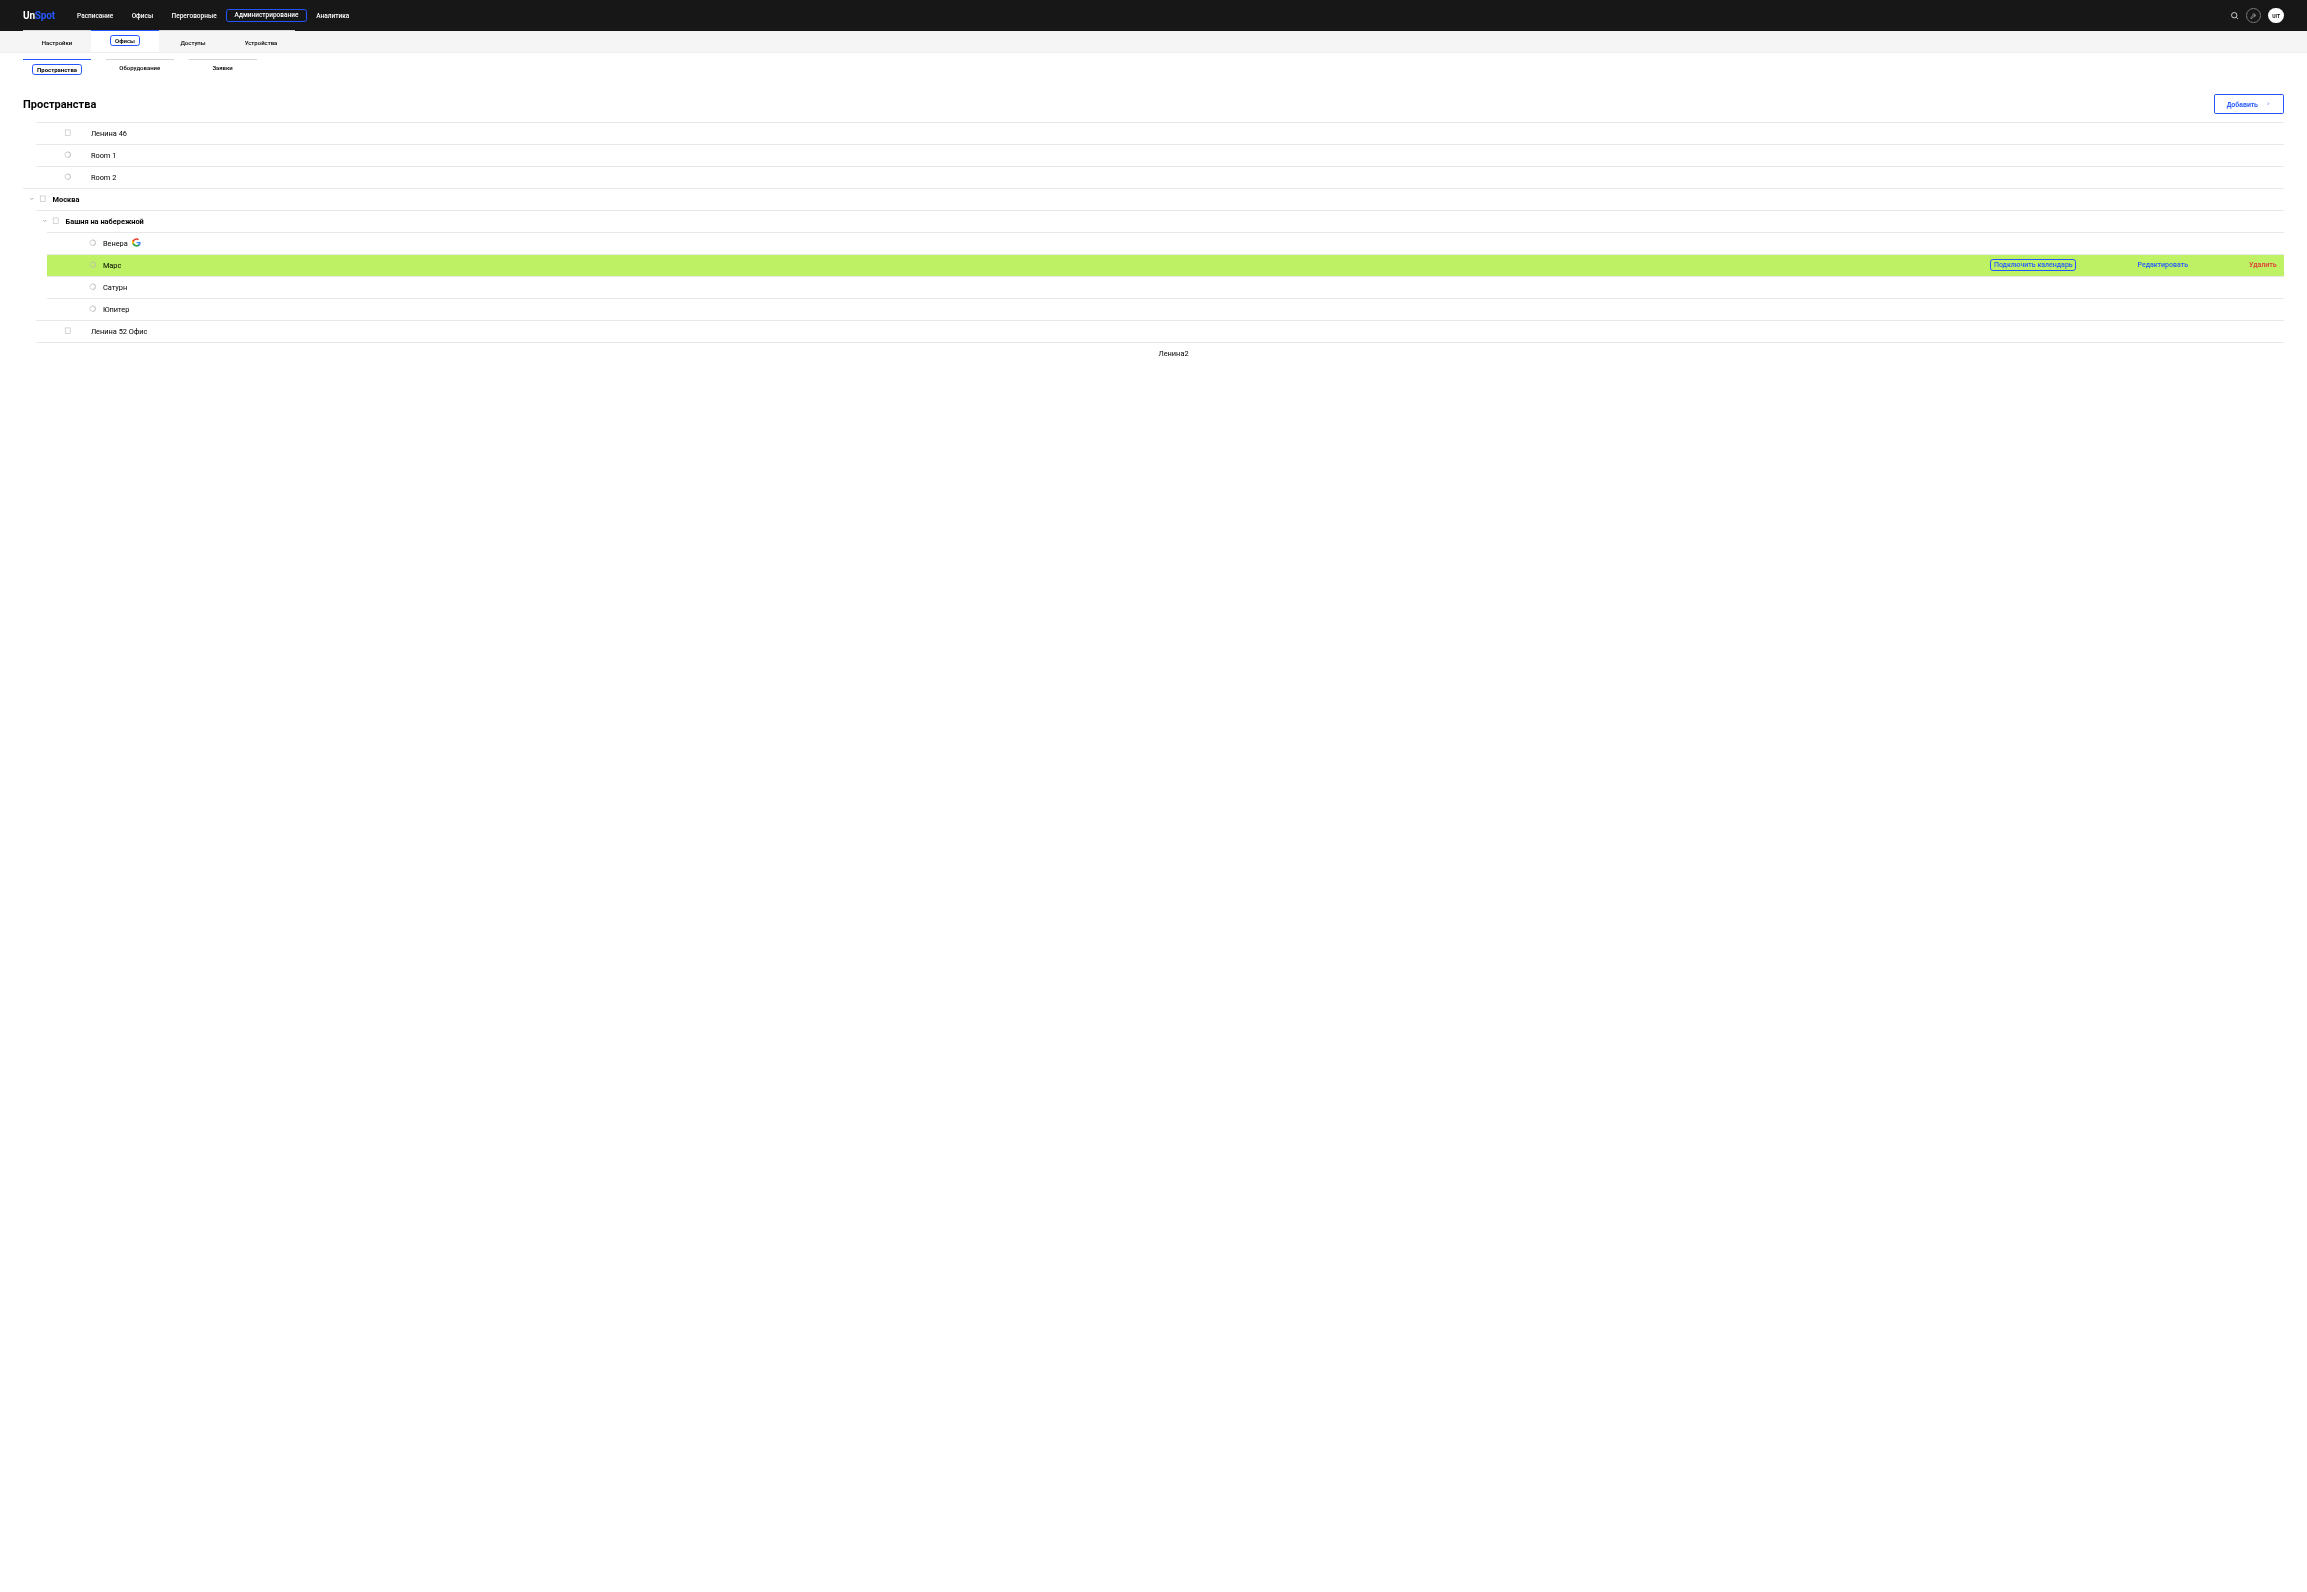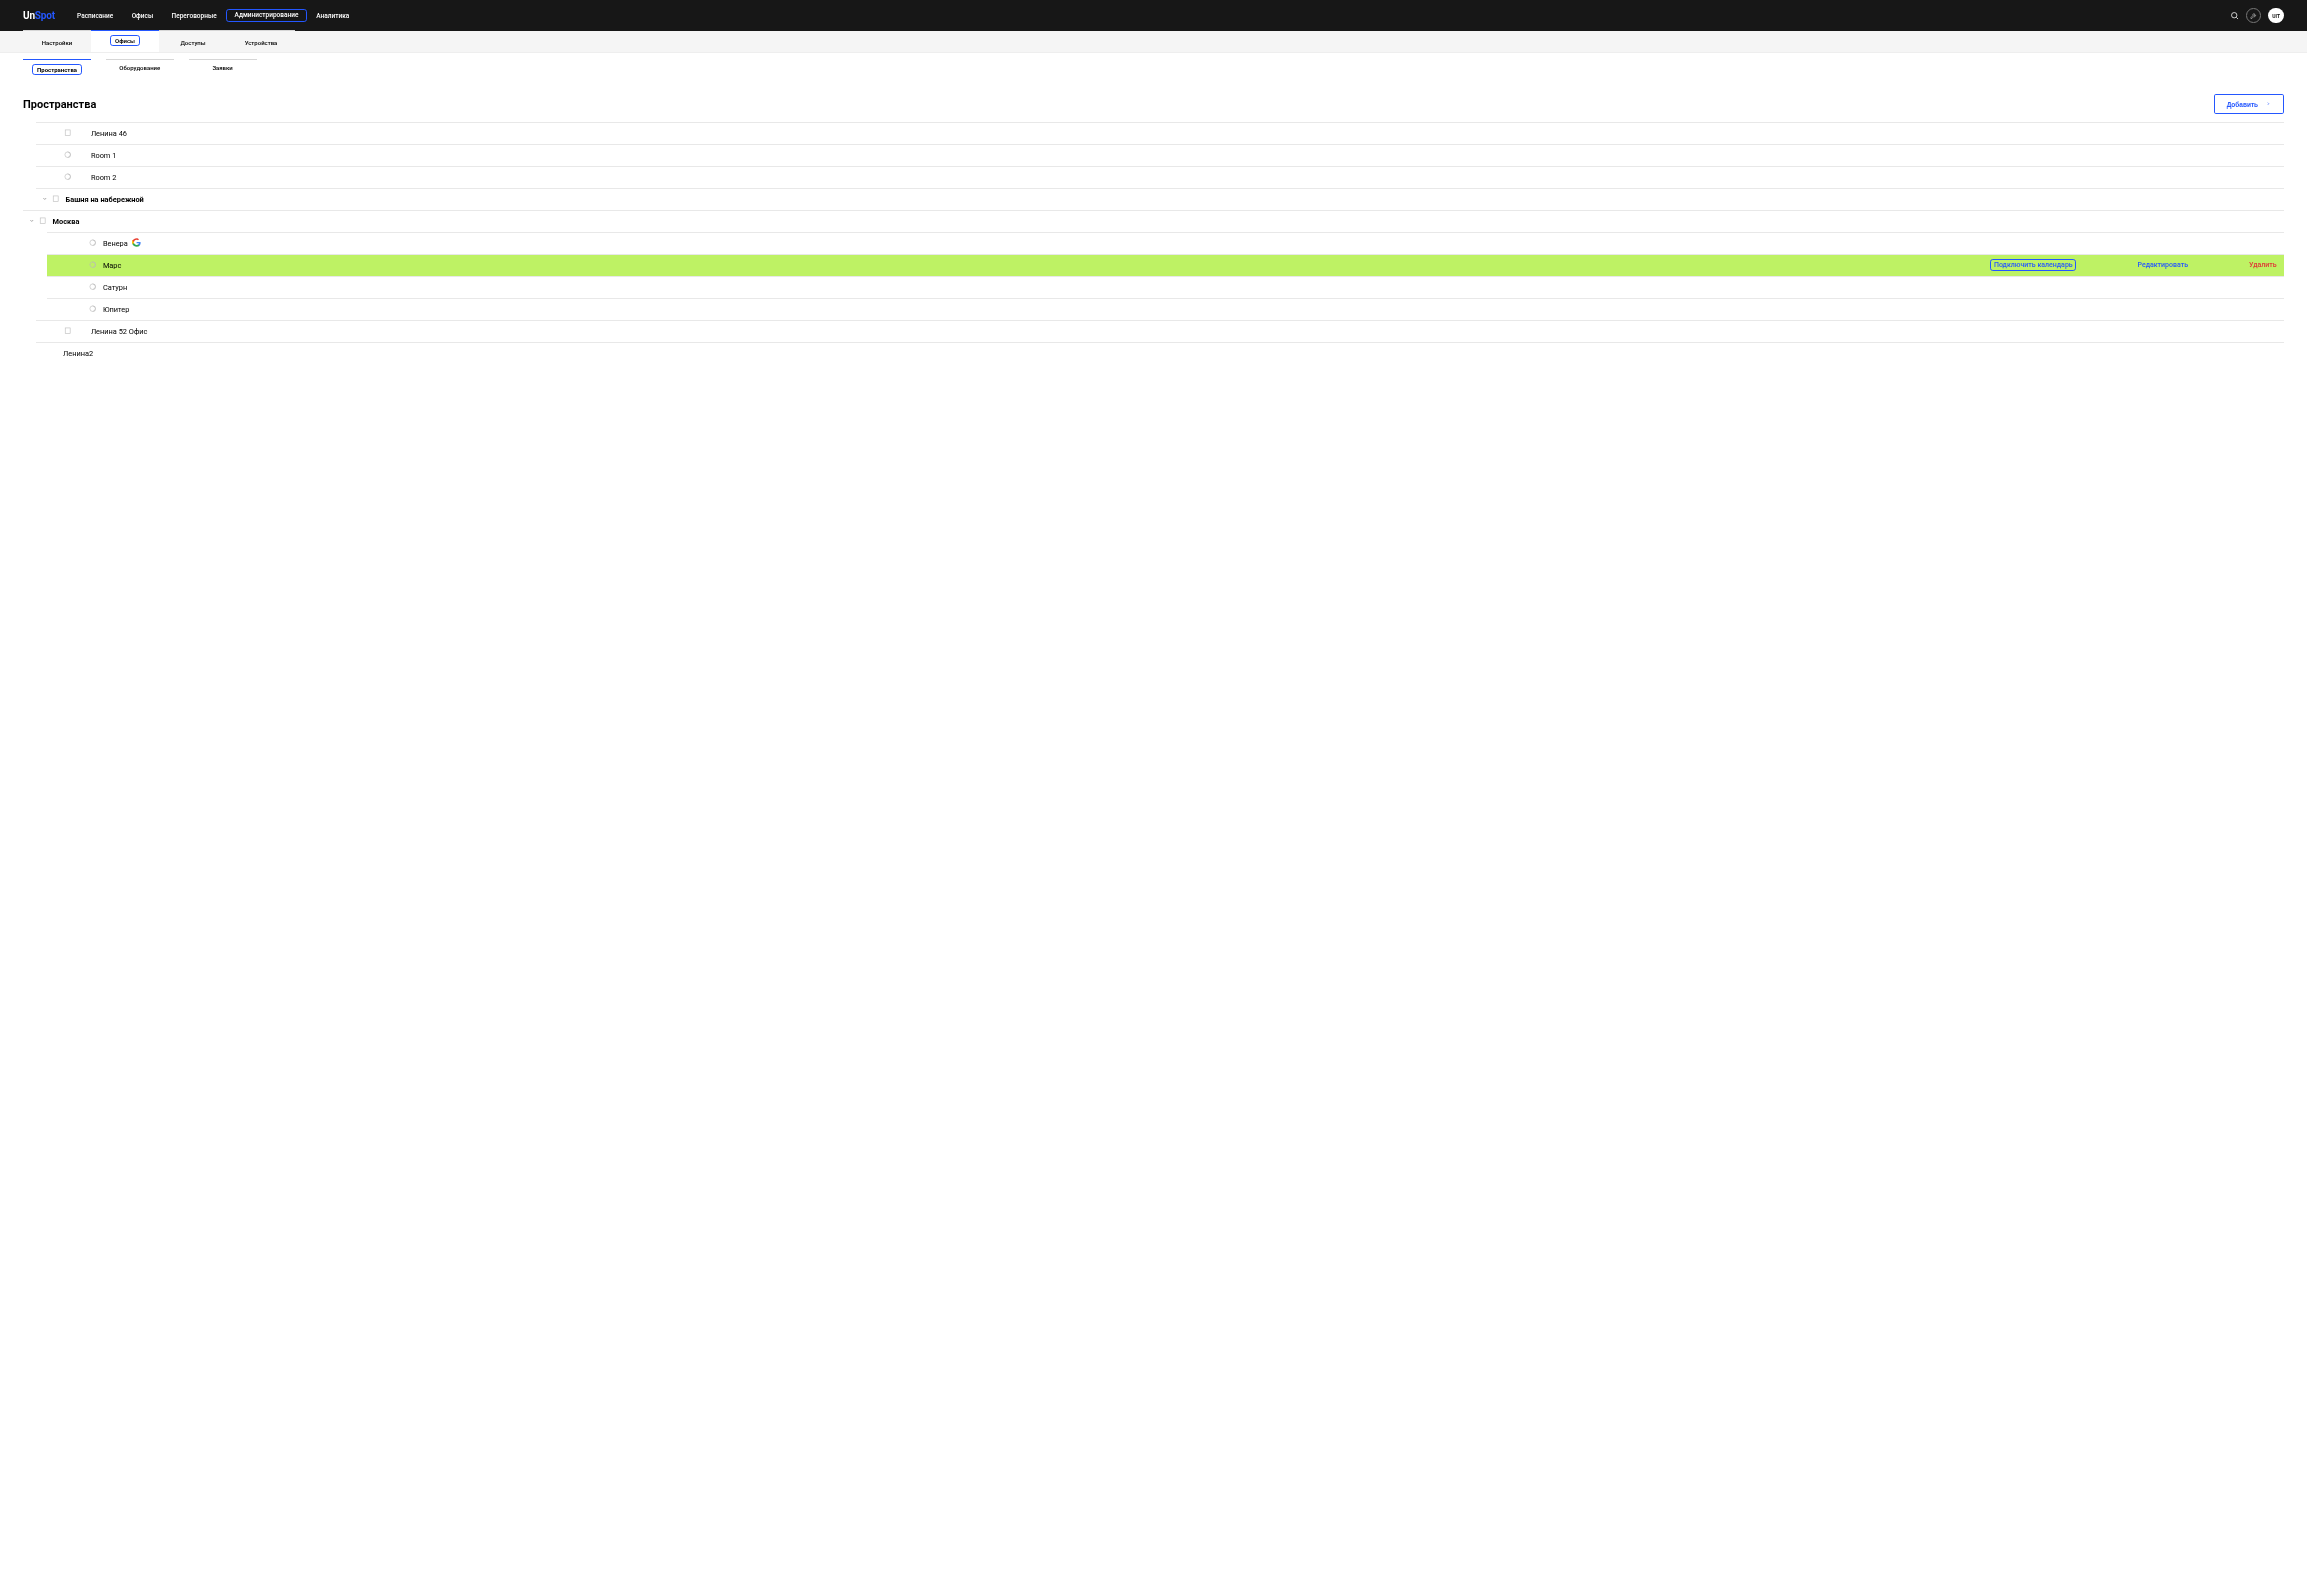--- a/index.html
+++ b/index.html
@@ -226,46 +226,46 @@
   <div class="row level1b indent-28">
     <span class="icon">
       <svg width="7.4" height="7.4" viewBox="0 0 24 24" fill="none" stroke="#bbb" stroke-width="2">
           <circle cx="12" cy="12" r="9"></circle>
           <path d="M12 3a9 9 0 0 1 0 18"></path>
         </svg>
     </span>
     <span class="label">Room 2</span>
   </div>
 
+  <div class="row level0">
+    <span class="expand chev-down">
+      <svg width="5.5" height="5.5" viewBox="0 0 24 24" fill="none" stroke="#888" stroke-width="2.5">
+          <polyline points="6 9 12 15 18 9"></polyline>
+        </svg>
+    </span>
+    <span class="icon">
+      <svg width="7.4" height="7.4" viewBox="0 0 24 24" fill="none" stroke="#bbb" stroke-width="2">
+          <rect x="4" y="3" width="16" height="18"></rect>
+        </svg>
+    </span>
+    <span class="label">Москва</span>
+  </div>
+
   <div class="row level0 indent-28">
     <span class="expand chev-down">
       <svg width="5.5" height="5.5" viewBox="0 0 24 24" fill="none" stroke="#888" stroke-width="2.5">
           <polyline points="6 9 12 15 18 9"></polyline>
         </svg>
     </span>
     <span class="icon">
       <svg width="7.4" height="7.4" viewBox="0 0 24 24" fill="none" stroke="#bbb" stroke-width="2">
           <rect x="4" y="3" width="16" height="18"></rect>
         </svg>
     </span>
     <span class="label">Башня на набережной</span>
-  </div>
-
-  <div class="row level0">
-    <span class="expand chev-down">
-      <svg width="5.5" height="5.5" viewBox="0 0 24 24" fill="none" stroke="#888" stroke-width="2.5">
-          <polyline points="6 9 12 15 18 9"></polyline>
-        </svg>
-    </span>
-    <span class="icon">
-      <svg width="7.4" height="7.4" viewBox="0 0 24 24" fill="none" stroke="#bbb" stroke-width="2">
-          <rect x="4" y="3" width="16" height="18"></rect>
-        </svg>
-    </span>
-    <span class="label">Москва</span>
   </div>
 
   <div class="row level3 indent-52">
     <span class="icon">
       <svg width="7.4" height="7.4" viewBox="0 0 24 24" fill="none" stroke="#bbb" stroke-width="2">
           <circle cx="12" cy="12" r="9"></circle>
           <path d="M12 3a9 9 0 0 1 0 18"></path>
         </svg>
     </span>
     <span class="label">Венера</span>
@@ -316,18 +316,18 @@
 
   <div class="row level1b indent-28">
     <span class="icon">
       <svg width="7.4" height="7.4" viewBox="0 0 24 24" fill="none" stroke="#bbb" stroke-width="2">
           <rect x="4" y="3" width="16" height="18"></rect>
         </svg>
     </span>
     <span class="label">Ленина 52 Офис</span>
   </div>
 
-  <div class="row level1-plain indent-28" style="border-top:0.5px solid #e8e8e8;">
+  <div class="row level1-plain indent-28" style="border-top:0.5px solid #e8e8e8;justify-content:center;">
     <span class="label">Ленина2</span>
   </div>
 
 </div>
 
 
 </body></html>

